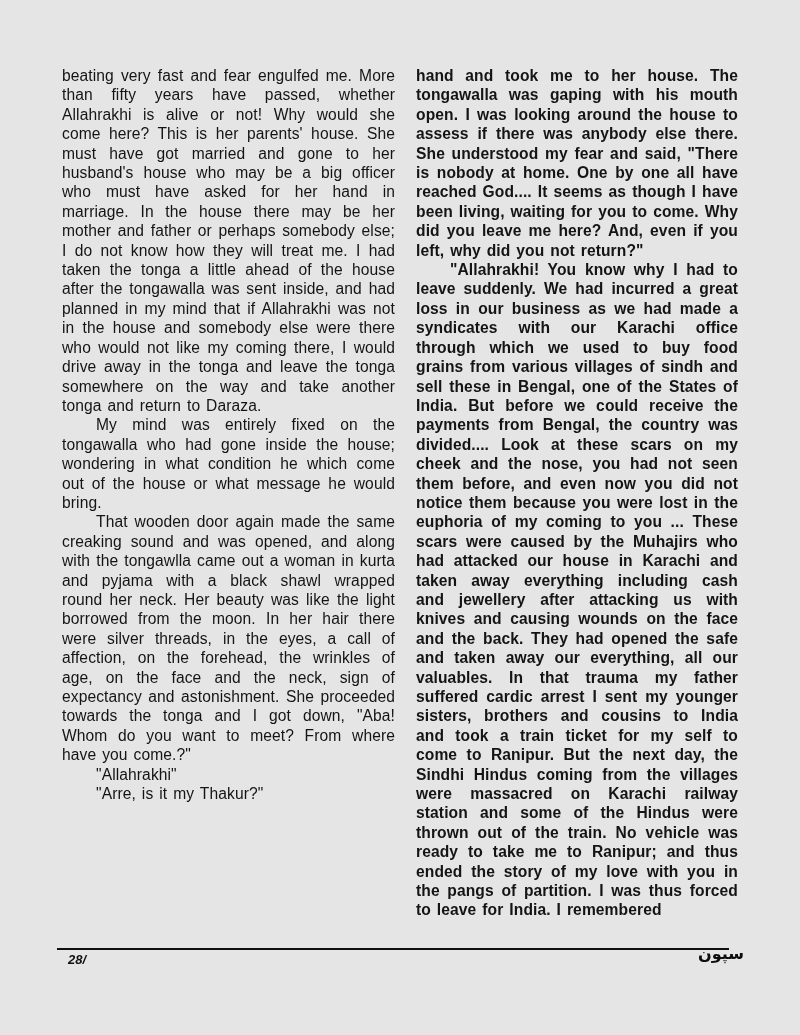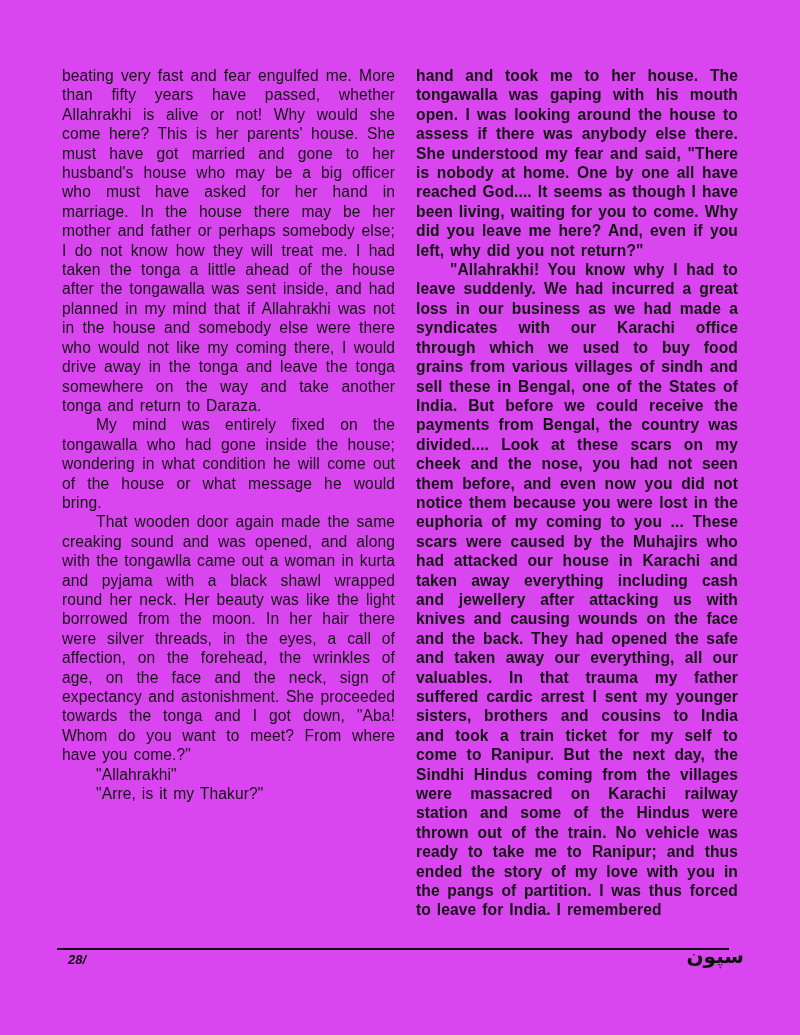--- a/index.html
+++ b/index.html
@@ -4,21 +4,21 @@
 <style>
   html, body {
     margin: 0;
     padding: 0;
     background: #ffffff;
   }
   .scan-page {
     position: relative;
     width: 800px;
     height: 1035px;
-    background: #d946ef;
+    background: #e5e5e5;
     overflow: hidden;
     font-family: "Liberation Sans", sans-serif;
     color: #141414;
   }
   .text-column {
     position: absolute;
     top: 66px;
     text-align: justify;
     font-size: 15.6px;
     line-height: 19.4px;
@@ -43,34 +43,34 @@
     font-size: 13px;
     font-style: italic;
     font-weight: 700;
     color: #101010;
   }
   .magazine-title {
     position: absolute;
     right: 56px;
     top: 944px;
     font-family: "DejaVu Sans", sans-serif;
-    font-size: 20px;
+    font-size: 16px;
     font-weight: 700;
     direction: rtl;
     color: #0d0d0d;
   }
 </style>
 </head>
 <body>
 
 <div class="scan-page">
 
   <div class="text-column column-left">
     <p>beating very fast and fear engulfed me. More than fifty years have passed, whether Allahrakhi is alive or not! Why would she come here? This is her parents' house. She must have got married and gone to her husband's house who may be a big officer who must have asked for her hand in marriage. In the house there may be her mother and father or perhaps somebody else; I do not know how they will treat me. I had taken the tonga a little ahead of the house after the tongawalla was sent inside, and had planned in my mind that if Allahrakhi was not in the house and somebody else were there who would not like my coming there, I would drive away in the tonga and leave the tonga somewhere on the way and take another tonga and return to Daraza.</p>
-    <p class="indent">My mind was entirely fixed on the tongawalla who had gone inside the house; wondering in what condition he will come out of the house or what message he would bring.</p>
+    <p class="indent">My mind was entirely fixed on the tongawalla who had gone inside the house; wondering in what condition he which come out of the house or what message he would bring.</p>
     <p class="indent">That wooden door again made the same creaking sound and was opened, and along with the tongawlla came out a woman in kurta and pyjama with a black shawl wrapped round her neck. Her beauty was like the light borrowed from the moon. In her hair there were silver threads, in the eyes, a call of affection, on the forehead, the wrinkles of age, on the face and the neck, sign of expectancy and astonishment. She proceeded towards the tonga and I got down, "Aba! Whom do you want to meet? From where have you come.?"</p>
     <p class="indent">"Allahrakhi"</p>
     <p class="indent">"Arre, is it my Thakur?"</p>
   </div>
 
   <div class="text-column column-right">
     <p>hand and took me to her house. The tongawalla was gaping with his mouth open. I was looking around the house to assess if there was anybody else there. She understood my fear and said, "There is nobody at home. One by one all have reached God.... It seems as though I have been living, waiting for you to come. Why did you leave me here? And, even if you left, why did you not return?"</p>
     <p class="indent">"Allahrakhi! You know why I had to leave suddenly. We had incurred a great loss in our business as we had made a syndicates with our Karachi office through which we used to buy food grains from various villages of sindh and sell these in Bengal, one of the States of India. But before we could receive the payments from Bengal, the country was divided.... Look at these scars on my cheek and the nose, you had not seen them before, and even now you did not notice them because you were lost in the euphoria of my coming to you ... These scars were caused by the Muhajirs who had attacked our house in Karachi and taken away everything including cash and jewellery after attacking us with knives and causing wounds on the face and the back. They had opened the safe and taken away our everything, all our valuables. In that trauma my father suffered cardic arrest I sent my younger sisters, brothers and cousins to India and took a train ticket for my self to come to Ranipur. But the next day, the Sindhi Hindus coming from the villages were massacred on Karachi railway station and some of the Hindus were thrown out of the train. No vehicle was ready to take me to Ranipur; and thus ended the story of my love with you in the pangs of partition. I was thus forced to leave for India. I remembered</p>
   </div>
 

